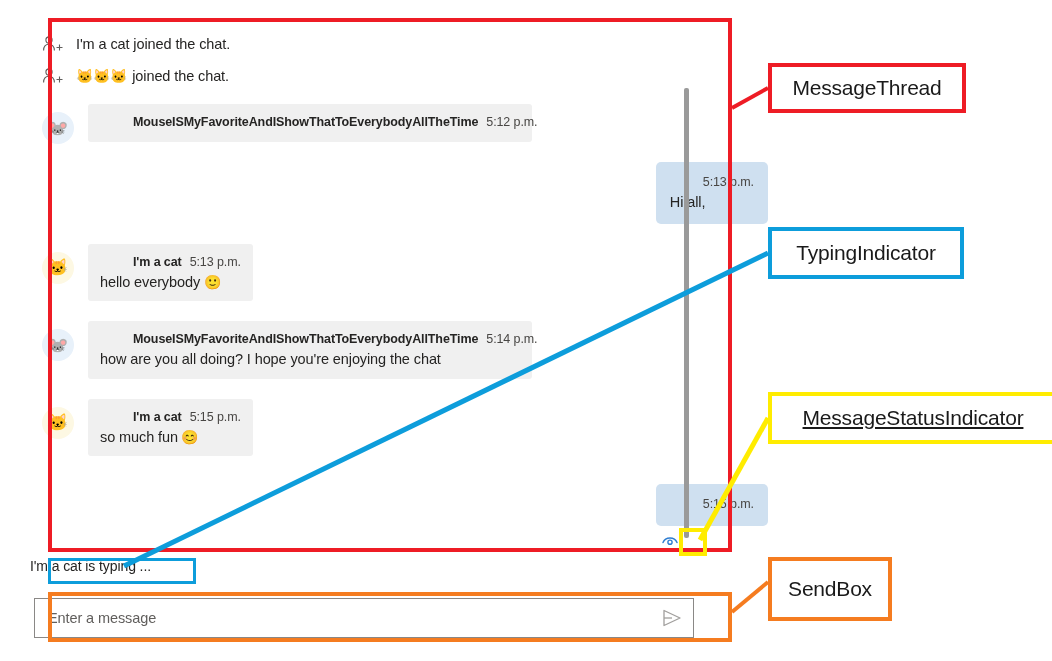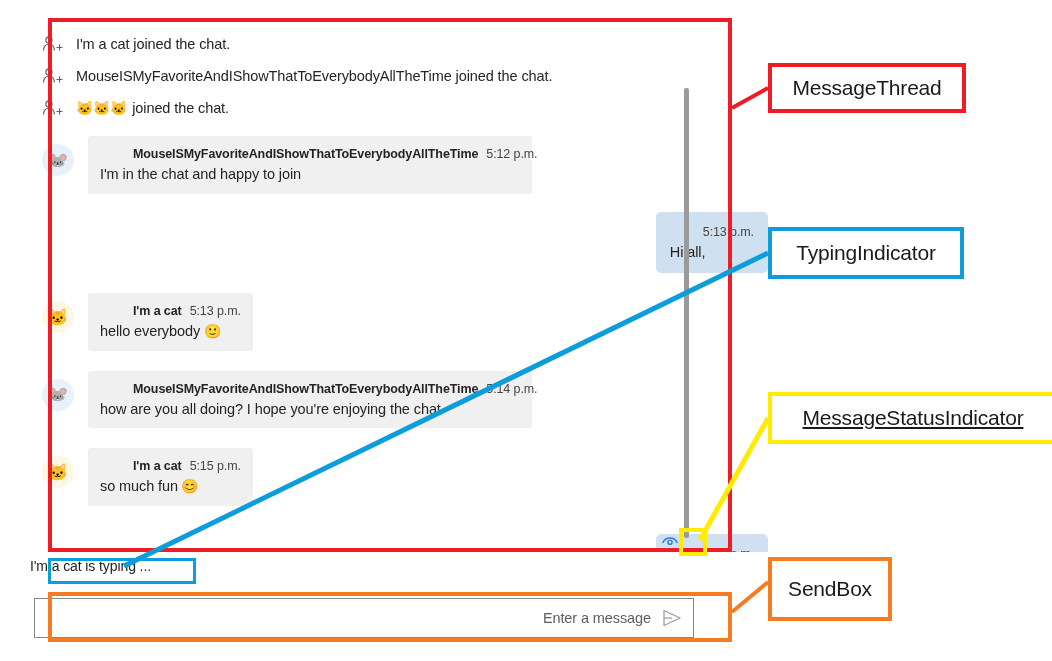--- a/index.html
+++ b/index.html
@@ -175,21 +175,20 @@
     position: absolute;
     left: 6px;
     top: 580px;
     width: 660px;
     height: 40px;
     box-sizing: border-box;
     border: 1px solid #8a8886;
     background: #ffffff;
     display: flex;
     align-items: center;
-    text-align: right;
   }
   #send-placeholder {
     flex: 1;
     padding-left: 13px;
     font-size: 14.5px;
     color: #605e5c;
     letter-spacing: -0.1px;
   }
   #send-button {
     width: 42px;
@@ -281,49 +280,38 @@
         <span class="person-add-icon">
           <svg width="22" height="18" viewBox="0 0 22 18">
             <circle cx="7" cy="5" r="3.1" fill="none" stroke="#605e5c" stroke-width="1.1"></circle>
             <path d="M1.6 15.5 C1.6 11.2 4 9.3 7 9.3 C10 9.3 12.4 11.2 12.4 15.5" fill="none" stroke="#605e5c" stroke-width="1.1"></path>
             <path d="M14.5 12.5 H20.5 M17.5 9.5 V15.5" stroke="#605e5c" stroke-width="1.1"></path>
           </svg>
         </span>
         <span class="system-text">I'm a cat joined the chat.</span>
       </div>
 
-      <div class="system-row">
-        <span class="person-add-icon">
-          <svg width="22" height="18" viewBox="0 0 22 18">
-            <circle cx="7" cy="5" r="3.1" fill="none" stroke="#605e5c" stroke-width="1.1"></circle>
-            <path d="M1.6 15.5 C1.6 11.2 4 9.3 7 9.3 C10 9.3 12.4 11.2 12.4 15.5" fill="none" stroke="#605e5c" stroke-width="1.1"></path>
-            <path d="M14.5 12.5 H20.5 M17.5 9.5 V15.5" stroke="#605e5c" stroke-width="1.1"></path>
-          </svg>
-        </span>
-        <span class="system-text">MouseISMyFavoriteAndIShowThatToEverybodyAllTheTime joined the chat.</span>
-      </div>
 
       <div class="system-row">
         <span class="person-add-icon">
           <svg width="22" height="18" viewBox="0 0 22 18">
             <circle cx="7" cy="5" r="3.1" fill="none" stroke="#605e5c" stroke-width="1.1"></circle>
             <path d="M1.6 15.5 C1.6 11.2 4 9.3 7 9.3 C10 9.3 12.4 11.2 12.4 15.5" fill="none" stroke="#605e5c" stroke-width="1.1"></path>
             <path d="M14.5 12.5 H20.5 M17.5 9.5 V15.5" stroke="#605e5c" stroke-width="1.1"></path>
           </svg>
         </span>
         <span class="system-text"><span class="cat-glyphs">🐱🐱🐱</span><span> joined the chat.</span></span>
       </div>
 
       <div class="msg-row in">
         <span class="avatar mouse">🐭</span>
         <div class="bubble">
           <div class="bubble-head">
             <span class="sender">MouseISMyFavoriteAndIShowThatToEverybodyAllTheTime</span><span class="time">5:12 p.m.</span>
           </div>
-          <div class="bubble-text">I'm in the chat and happy to join</div>
         </div>
       </div>
 
       <div class="msg-row out" style="margin-top:18px;">
         <div class="bubble out">
           <div class="bubble-head">
             <span class="time">5:13 p.m.</span>
           </div>
           <div class="bubble-text">Hi all,</div>
         </div>

